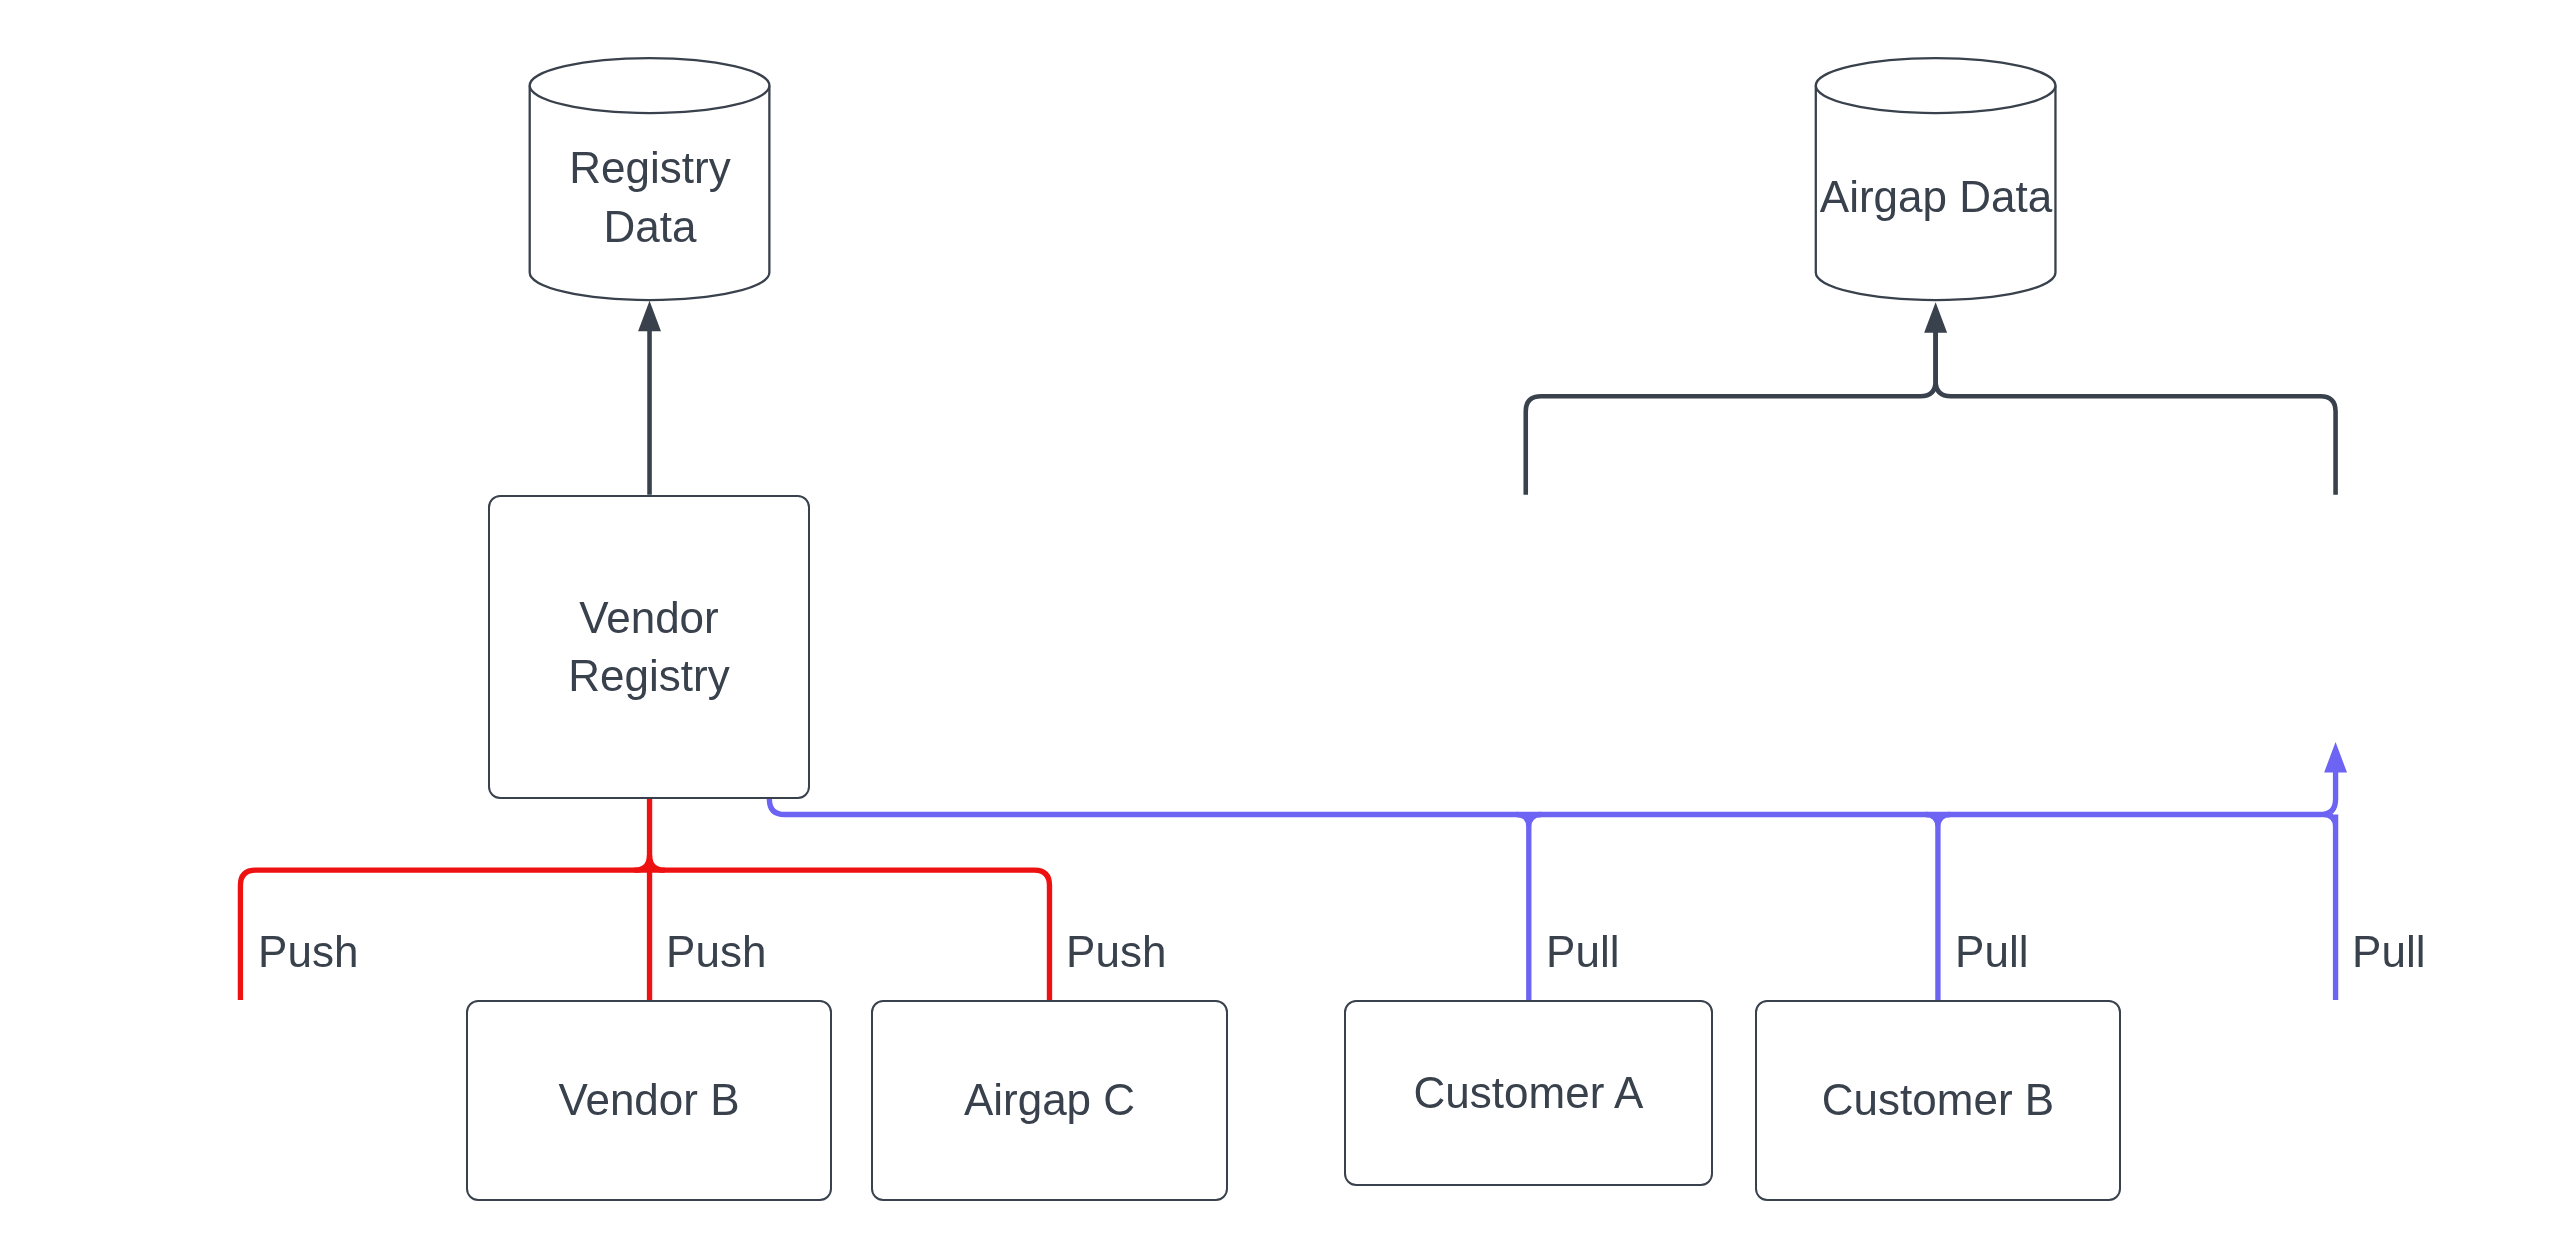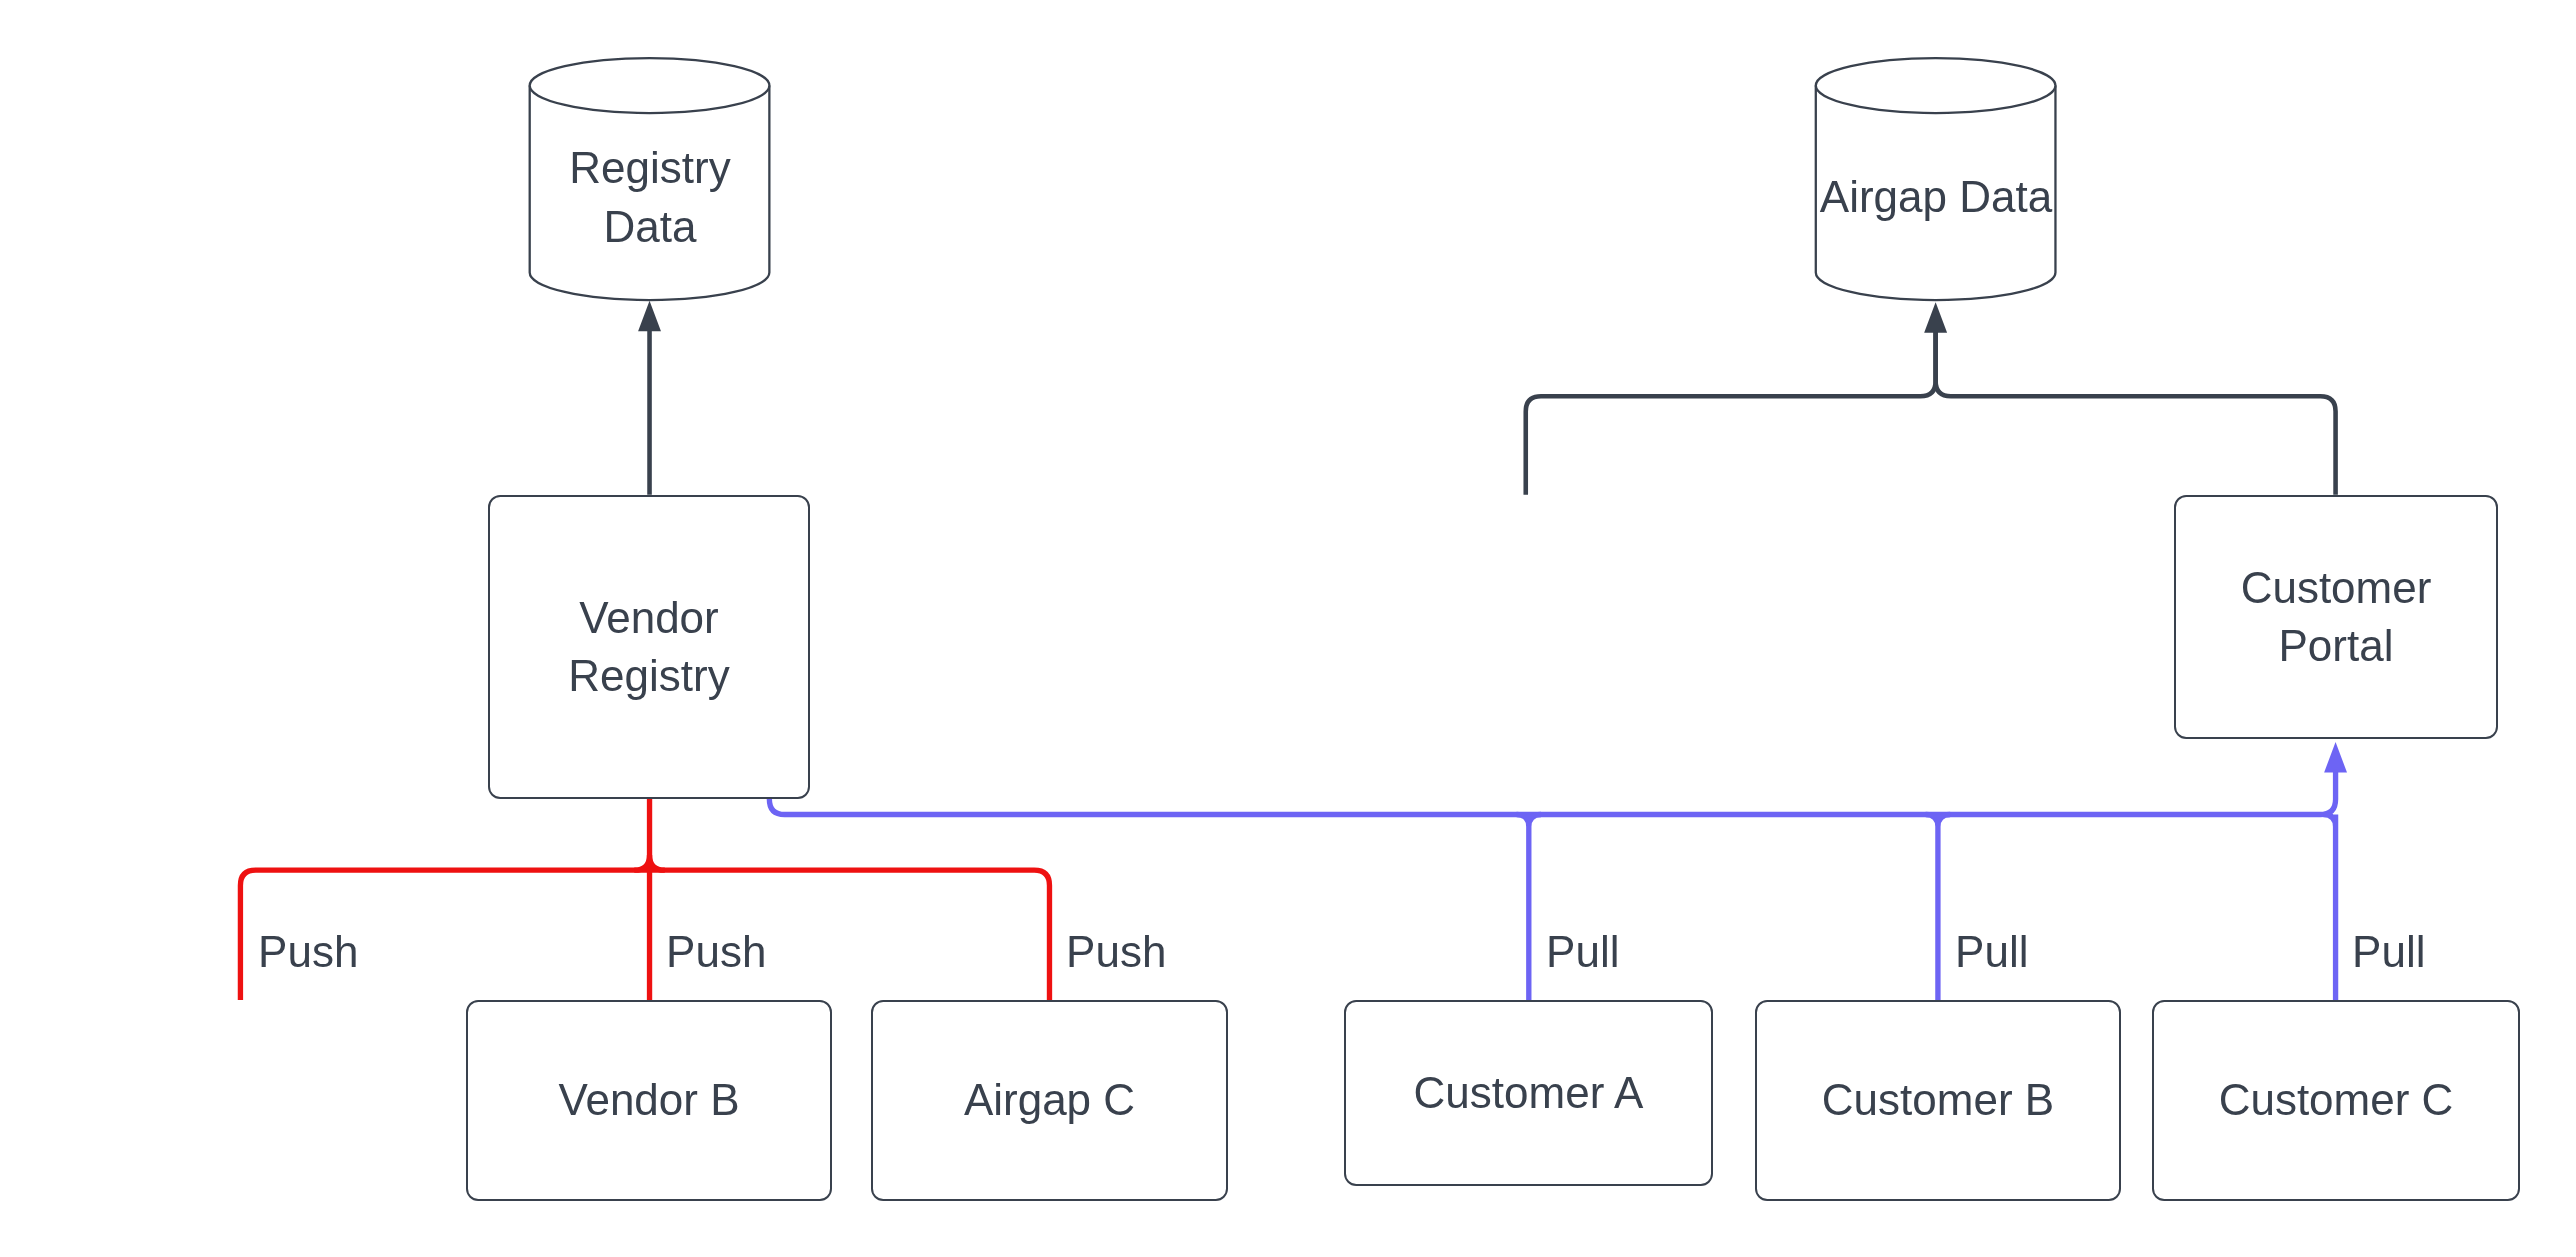--- a/index.html
+++ b/index.html
@@ -109,40 +109,34 @@
   <div class="node cyl-label" style="left:530px; top:58px; width:240px; height:242px;text-align:center;">
     <span class="node-label">Registry Data</span>
   </div>
   <div class="node cyl-label" style="left:1816px; top:58px; width:240px; height:242px;">
     <span class="node-label">Airgap Data</span>
   </div>
 
   <div class="node rect-node" style="left:488px; top:495px; width:322px; height:304px;">
     <span class="node-label">Vendor Registry</span>
   </div>
-  <div class="node rect-node" style="left:2174px; top:495px; width:324px; height:244px;">
-    <span class="node-label">Customer Portal</span>
-  </div>
 
   <div class="node rect-node" style="left:466px; top:1000px; width:366px; height:201px;">
     <span class="wide-label">Vendor B</span>
   </div>
   <div class="node rect-node" style="left:871px; top:1000px; width:357px; height:201px;">
     <span class="wide-label">Airgap C</span>
   </div>
 
   <div class="node rect-node" style="left:1344px; top:1000px; width:369px; height:186px;">
     <span class="wide-label">Customer A</span>
   </div>
   <div class="node rect-node" style="left:1755px; top:1000px; width:366px; height:201px;">
     <span class="wide-label">Customer B</span>
   </div>
-  <div class="node rect-node" style="left:2152px; top:1000px; width:368px; height:201px;">
-    <span class="wide-label">Customer C</span>
-  </div>
 
   <div class="edge-label" style="left:255px; top:928px;">Push</div>
   <div class="edge-label" style="left:663px; top:928px;">Push</div>
   <div class="edge-label" style="left:1063px; top:928px;">Push</div>
 
   <div class="edge-label" style="left:1543px; top:928px;">Pull</div>
   <div class="edge-label" style="left:1952px; top:928px;">Pull</div>
   <div class="edge-label" style="left:2349px; top:928px;">Pull</div>
 
 </div>

